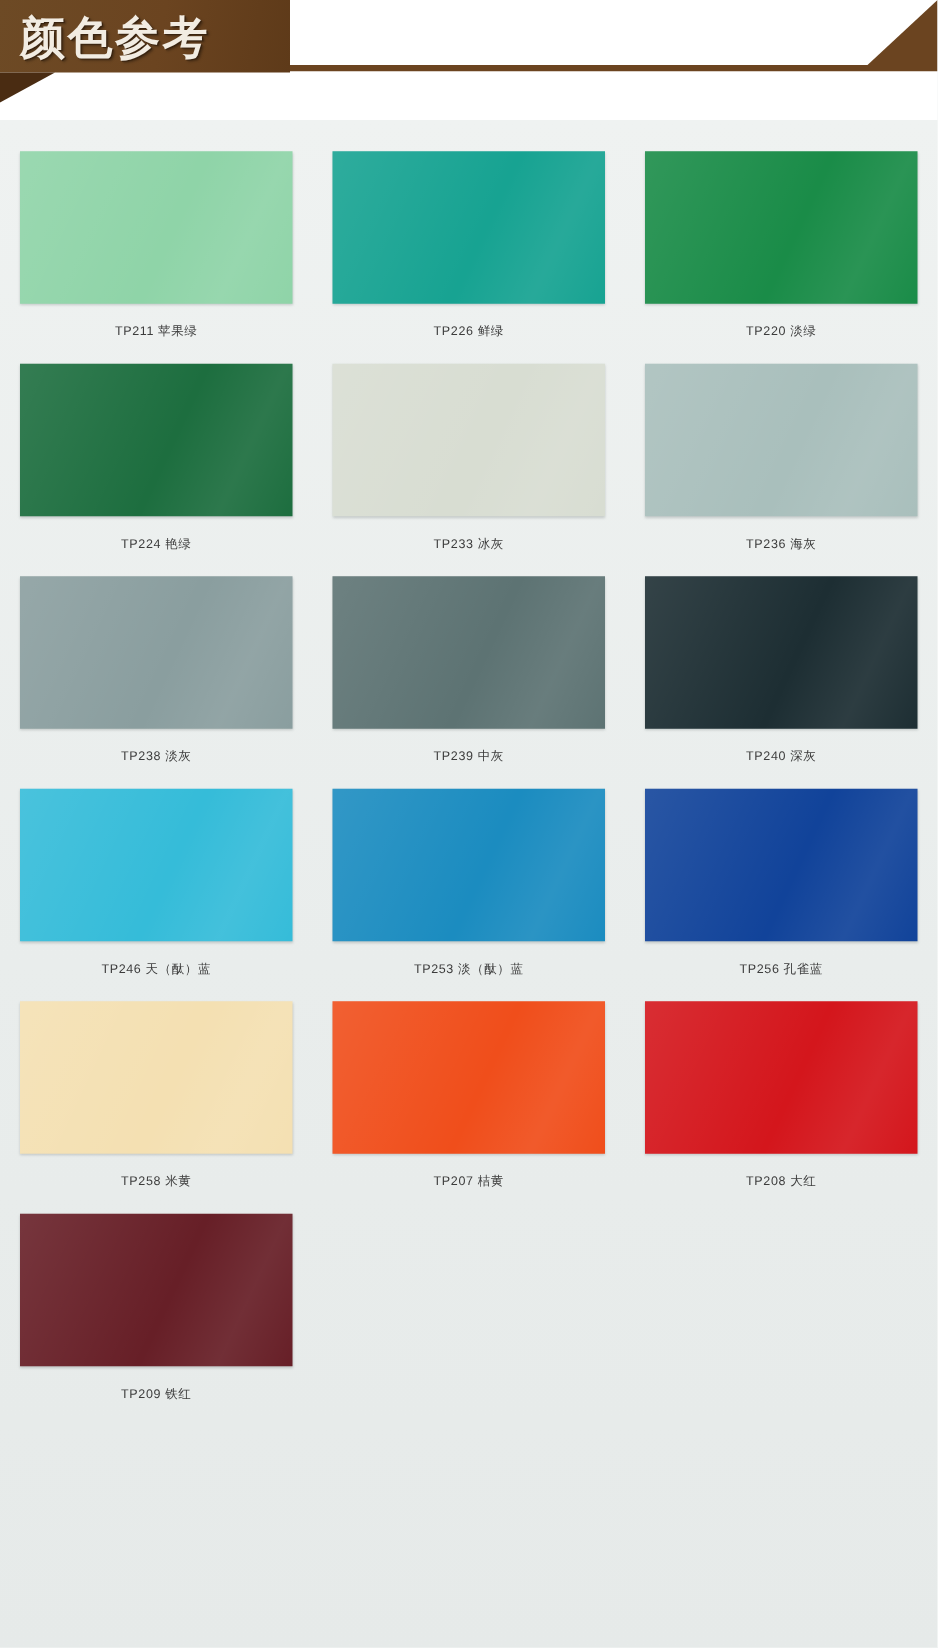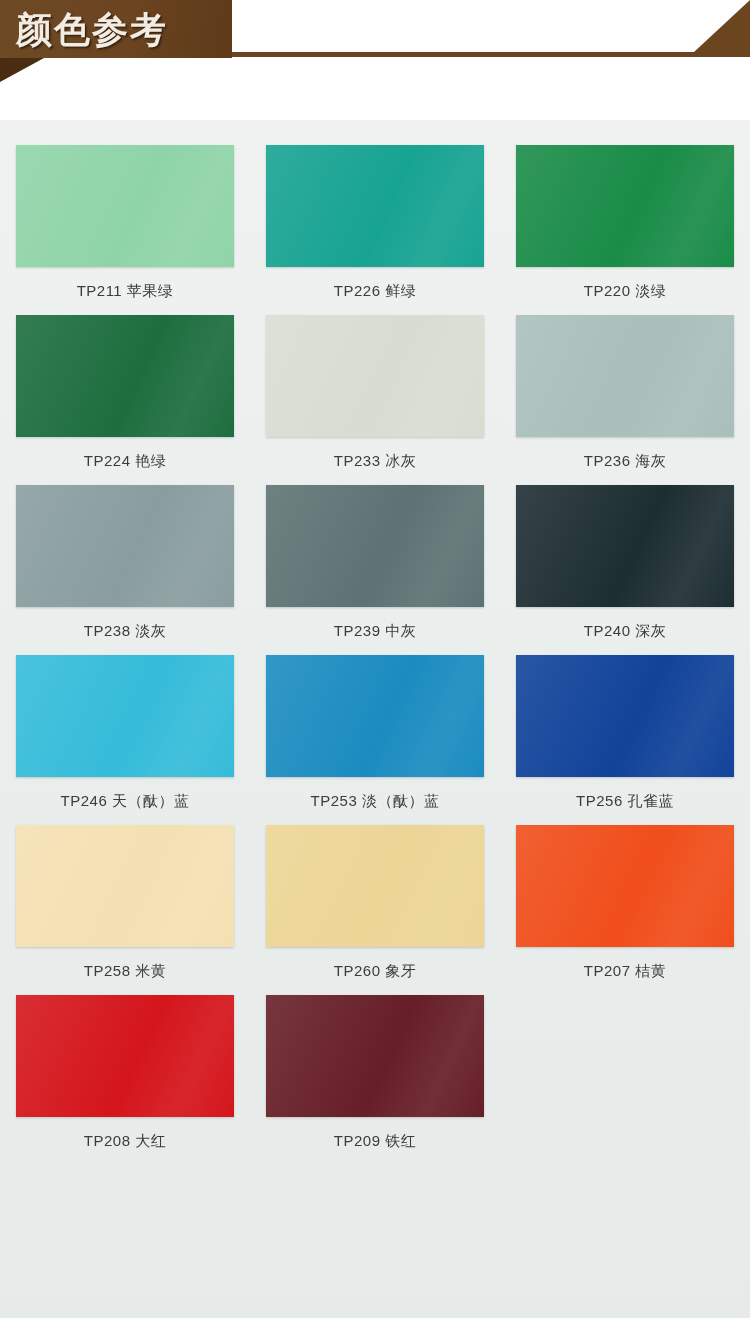--- a/index.html
+++ b/index.html
@@ -11,21 +11,21 @@
     height: 1318px;
     background: #ffffff;
     font-family: "Liberation Sans", "DejaVu Sans", sans-serif;
     overflow: hidden;
   }
 
   
   .header {
     position: relative;
     width: 750px;
-    height: 120px;
+    height: 96px;
     background: #ffffff;
   }
   .header-banner {
     position: absolute;
     left: 0;
     top: 0;
     width: 232px;
     height: 58px;
     background: linear-gradient(100deg, #6d4a25 0%, #6b4420 55%, #5e3a19 100%);
   }
@@ -102,21 +102,21 @@
   .swatch-gloss {
     width: 100%;
     height: 100%;
     background-image:
       linear-gradient(115deg, rgba(255,255,255,0.10) 0%, rgba(255,255,255,0.03) 38%,
                       rgba(255,255,255,0.0) 55%, rgba(255,255,255,0.07) 78%,
                       rgba(255,255,255,0.0) 100%);
   }
   .label {
     margin-top: 15px;
-    font-size: 15px;
+    font-size: 10px;
     color: #3c3c3c;
     letter-spacing: 0.5px;
     white-space: nowrap;
   }
 </style>
 </head>
 <body>
 
 <div class="header">
   <div class="header-banner"></div>
@@ -200,26 +200,20 @@
         </div>
         <div class="label">TP256 孔雀蓝</div>
       </div>
       <div class="cell">
         <div class="swatch" style="background: rgb(244, 224, 178);">
           <div class="swatch-gloss"></div>
         </div>
         <div class="label">TP258 米黄</div>
       </div>
       <div class="cell">
-        <div class="swatch" style="background: rgb(236, 213, 149);">
-          <div class="swatch-gloss"></div>
-        </div>
-        <div class="label">TP260 象牙</div>
-      </div>
-      <div class="cell">
         <div class="swatch" style="background: rgb(240, 78, 27);">
           <div class="swatch-gloss"></div>
         </div>
         <div class="label">TP207 桔黄</div>
       </div>
       <div class="cell">
         <div class="swatch" style="background: rgb(212, 22, 28);">
           <div class="swatch-gloss"></div>
         </div>
         <div class="label">TP208 大红</div>

